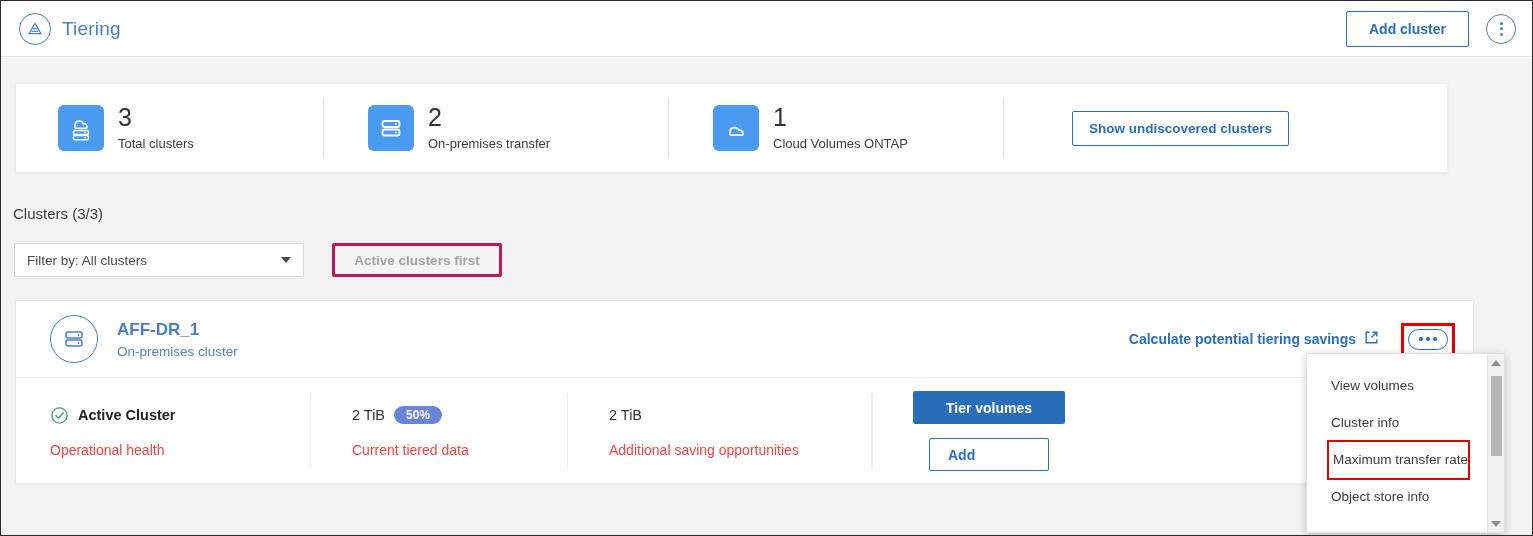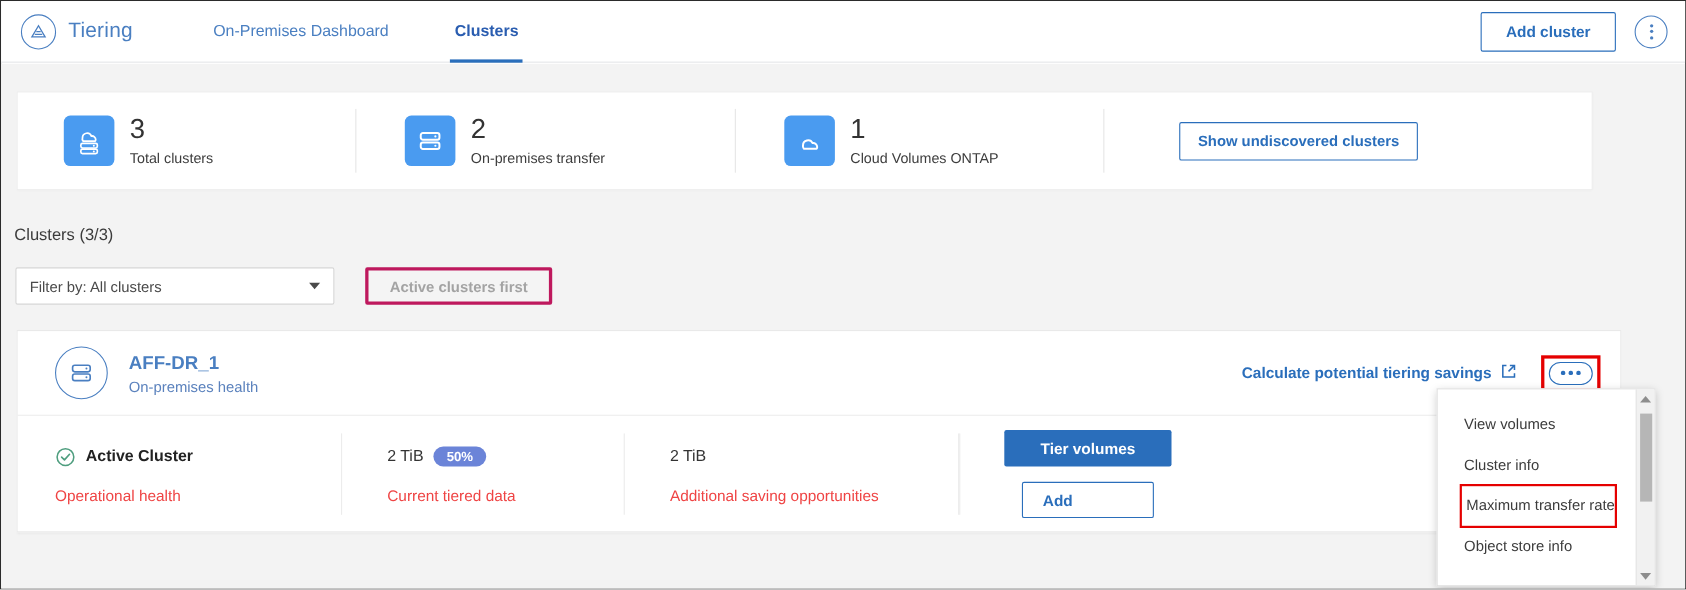--- a/index.html
+++ b/index.html
@@ -210,28 +210,20 @@
       <div class="brand-logo">
         <svg width="18" height="18" viewBox="0 0 18 18">
           <path d="M9 3.4 L15 13.6 L3 13.6 Z" fill="none" stroke="#4a7fc1" stroke-width="1.2"></path>
           <line x1="5.6" y1="11.3" x2="12.4" y2="11.3" stroke="#4a7fc1" stroke-width="1.2"></line>
           <line x1="7" y1="8.8" x2="11" y2="8.8" stroke="#4a7fc1" stroke-width="1.2"></line>
         </svg>
       </div>
       <div class="brand-name">Tiering</div>
     </div>
 
-    <div class="tabs">
-      <div class="tab">
-        <span>On-Premises Dashboard</span>
-      </div>
-      <div class="tab active">
-        <span>Clusters</span>
-      </div>
-    </div>
 
     <div class="header-right">
       <button class="btn-outline-primary">Add cluster</button>
       <div class="kebab-circle">
         <i></i>
         <i></i>
         <i></i>
       </div>
     </div>
   </div>
@@ -316,21 +308,21 @@
         <div class="cluster-avatar">
           <svg width="28" height="28" viewBox="0 0 28 28">
             <rect x="6" y="7" width="16" height="6" rx="2" fill="none" stroke="#4a7fc1" stroke-width="1.5"></rect>
             <rect x="6" y="15" width="16" height="6" rx="2" fill="none" stroke="#4a7fc1" stroke-width="1.5"></rect>
             <circle cx="18.6" cy="10" r="0.9" fill="#4a7fc1"></circle>
             <circle cx="18.6" cy="18" r="0.9" fill="#4a7fc1"></circle>
           </svg>
         </div>
         <div class="cluster-name-block">
           <div class="cluster-name">AFF-DR_1</div>
-          <div class="cluster-sub">On-premises health</div>
+          <div class="cluster-sub">On-premises cluster</div>
         </div>
 
         <div class="calc-link">
           <span>Calculate potential tiering savings</span>
           <span>
             <svg width="15" height="15" viewBox="0 0 15 15">
               <path d="M5.5 2.2H2.2v10.6h10.6V9.4" fill="none" stroke="#2a6ebb" stroke-width="1.4"></path>
               <path d="M8.6 2.2h4.2v4.2" fill="none" stroke="#2a6ebb" stroke-width="1.4"></path>
               <line x1="12.6" y1="2.4" x2="7.4" y2="7.6" stroke="#2a6ebb" stroke-width="1.4"></line>
             </svg>

